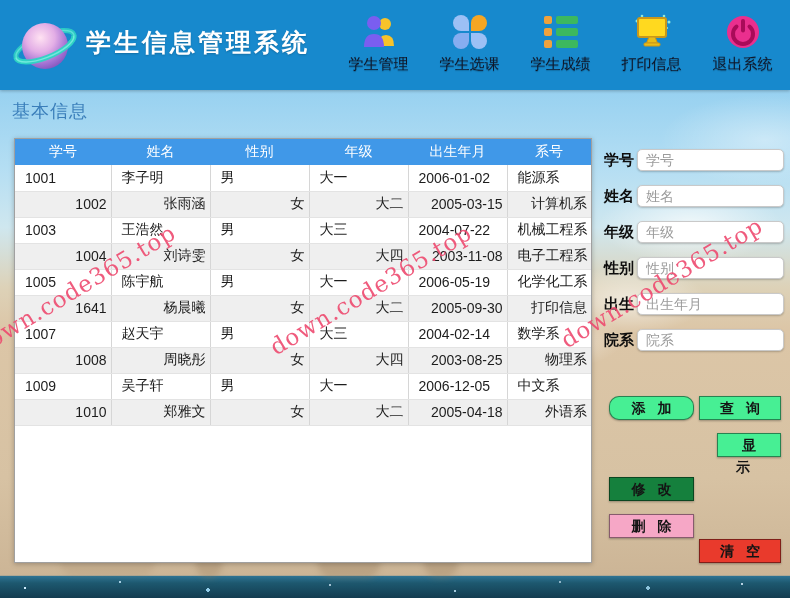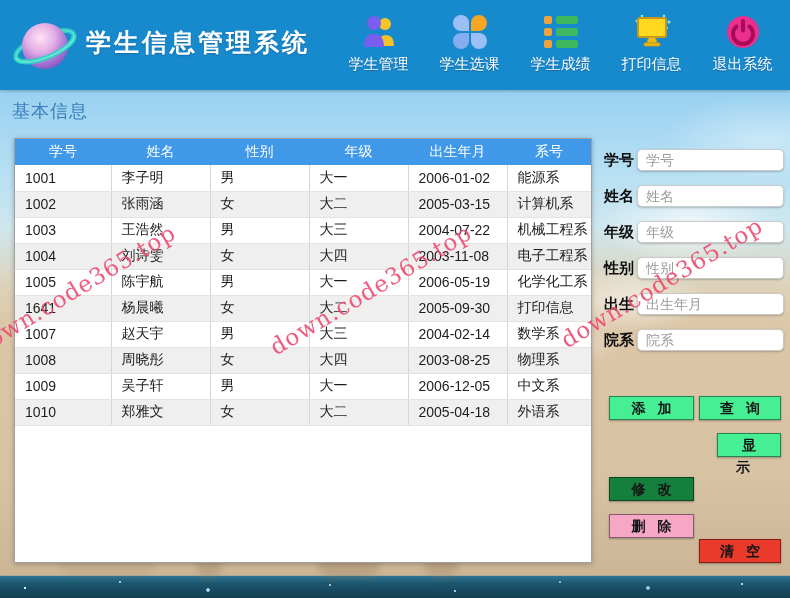--- a/index.html
+++ b/index.html
@@ -37,21 +37,21 @@
       radial-gradient(2px 2px at 742px 8px,  rgba(220,240,255,.8) 60%, transparent 61%);
   }
 
   
   header { position:absolute; left:0; top:0; width:790px; height:90px; background:#1789cd; box-shadow:0 1px 3px rgba(0,0,0,.25); }
   .logo { position:absolute; left:12px; top:8px; }
   .app-title { position:absolute; left:86px; top:26px; font-size:25px; font-weight:bold; color:#ffffff; letter-spacing:3px; text-shadow:0 1px 2px rgba(0,0,0,.2); }
   nav { position:absolute; right:2px; top:11px; display:flex; }
   .nav-item { width:91px; display:flex; flex-direction:column; align-items:center; cursor:pointer; }
   .nav-item .ico { height:41px; display:flex; align-items:center; justify-content:center; }
-  .nav-label { color:#ffffff; font-size:15px; margin-top:3px; text-shadow:0 1px 1px rgba(0,0,0,.25); }
+  .nav-label { color:#0f172a; font-size:15px; margin-top:3px; text-shadow:0 1px 1px rgba(0,0,0,.25); }
 
   
   .petals { display:grid; grid-template-columns:16px 16px; gap:2px; }
   .petal { width:16px; height:16px; }
   .petal.tl { background:#9cc0f5; border-radius:50% 50% 0 50%; }
   .petal.tr { background:#f5a623; border-radius:50% 50% 50% 0; }
   .petal.bl { background:#86adf0; border-radius:50% 0 50% 50%; }
   .petal.br { background:#9cc0f5; border-radius:0 50% 50% 50%; }
   
   .glist { display:flex; flex-direction:column; gap:4px; }
@@ -59,21 +59,21 @@
   .glsq { width:8px; height:8px; background:#f0a23c; border-radius:2px; }
   .glbar { width:22px; height:8px; background:#3cb85f; border-radius:2px; }
 
   
   .section-title { position:absolute; left:12px; top:99px; font-size:18px; color:rgba(47,116,180,.9); letter-spacing:1px; }
   .table-panel { position:absolute; left:14px; top:138px; width:578px; height:425px; background:#ffffff; border:1px solid #a0a0a0; box-shadow:0 1px 5px rgba(0,0,0,.25); }
   table { border-collapse:collapse; width:576px; table-layout:fixed; font-size:14px; }
   thead th { height:26px; background:var(--thead,#4098e8); color:#ffffff; font-weight:normal; text-align:center; }
   tbody td { height:26px; padding:0 4px 0 10px; color:#1d1d1d; border-right:1px solid #d6d6d6; border-bottom:1px solid #e3e3e3; white-space:nowrap; overflow:hidden; }
   tbody td:last-child { border-right:none; }
-  tbody tr.even { background:#efefef; }
+  tbody tr.even { background:#efefef;text-align:right; }
 
   
   .form-row { position:absolute; left:604px; width:180px; height:22px; display:flex; align-items:center; }
   .form-row label { width:33px; flex:none; font-size:15px; font-weight:bold; color:#0d0d0d; }
   .form-row input { flex:1; min-width:0; height:22px; border-radius:5px; border:1px solid #c9c9c9; box-shadow:0 1px 2px rgba(0,0,0,.22); font-size:14px; padding:0 8px; color:#333; outline:none; background:#fff; font-family:inherit; }
   .form-row input::placeholder { color:#9b9b9b; }
 
   .btn-grid { position:absolute; left:609px; top:396px; display:grid; grid-template-columns:85px 82px; gap:13px 5px; }
   .btn { height:24px; border:1px solid rgba(0,0,0,.45); font-size:14px; font-weight:bold; color:#141414; text-align:center; line-height:22px; letter-spacing:12px; text-indent:12px; cursor:pointer; box-shadow:0 1px 2px rgba(0,0,0,.3); }
 
@@ -317,21 +317,21 @@
   <div class="form-row" style="top:293px">
     <label>出生</label>
     <input type="text" placeholder="出生年月" style="">
   </div>
   <div class="form-row" style="top:329px">
     <label>院系</label>
     <input type="text" placeholder="院系" style="">
   </div>
 
   <div class="btn-grid">
-    <button class="btn" style="background: rgb(71, 239, 148);">添加</button>
+    <button class="btn" style="background: rgb(71, 239, 148); border-radius: 10px;">添加</button>
     <button class="btn" style="background: rgb(71, 239, 148);">查询</button>
     <button class="btn" style="background: #15803d; margin-top: 44px;">修改</button>
     <button class="btn" style="background: rgb(71, 239, 148); margin-left: 18px;">显示</button>
     <button class="btn" style="background: rgb(246, 167, 198);">删除</button>
     <button class="btn" style="background: rgb(233, 58, 44); margin-top: 25px;">清空</button>
   </div>
 
   <div class="watermark wm1" style="color: rgb(238, 74, 111);">down.code365.top</div>
   <div class="watermark wm2" style="color: rgb(238, 74, 111);">down.code365.top</div>
   <div class="watermark wm3" style="color: rgb(238, 74, 111);">down.code365.top</div>

